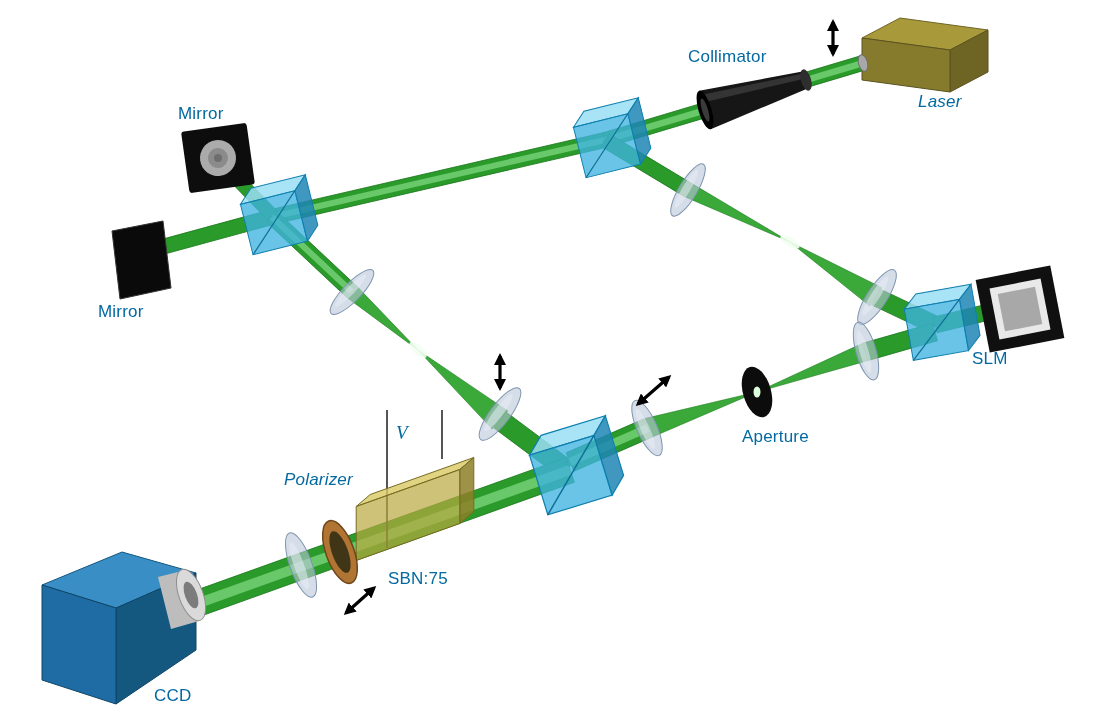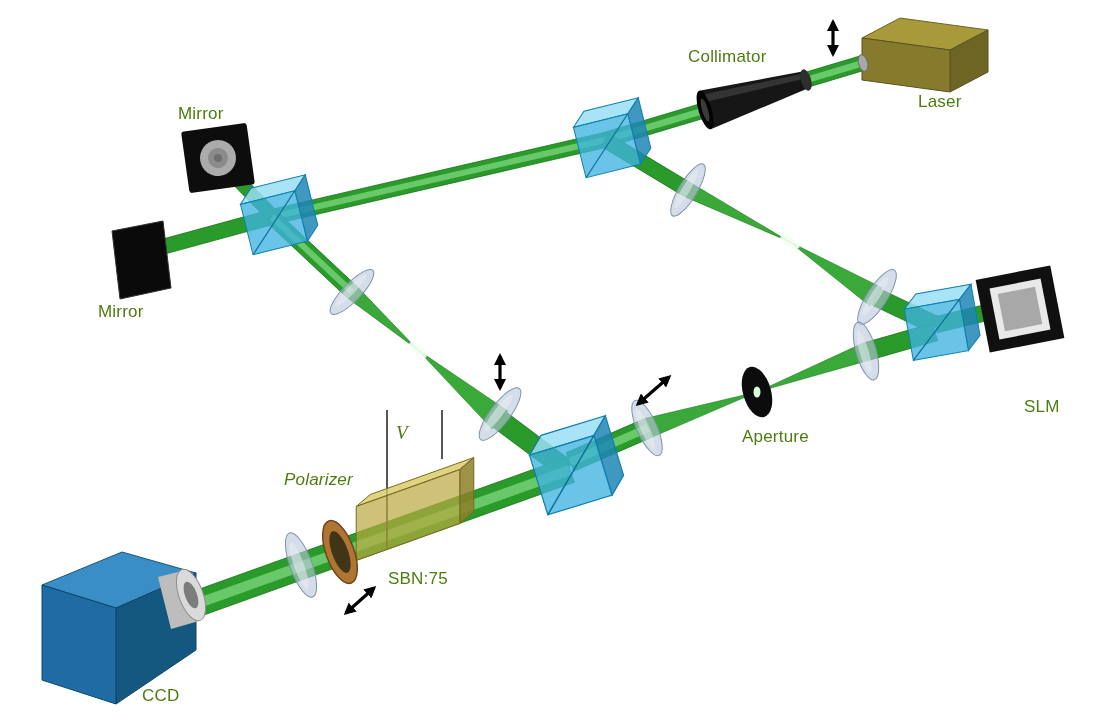--- a/index.html
+++ b/index.html
@@ -1,19 +1,19 @@
 <!DOCTYPE html>
 <html><head>
 <meta charset="utf-8">
 <style>
   html,body{margin:0;padding:0;background:#fff;}
   #stage{position:relative;width:1116px;height:720px;background:#ffffff;overflow:hidden;
          font-family:"Liberation Sans",sans-serif;}
   svg{position:absolute;left:0;top:0;}
-  .lbl{position:absolute;font-size:17px;color:#4d7c0f;white-space:nowrap;letter-spacing:.2px;}
+  .lbl{position:absolute;font-size:17px;color:#0369a1;white-space:nowrap;letter-spacing:.2px;}
   .lbl-v{font-family:"Liberation Serif",serif;font-style:italic;font-size:19px;font-weight:500;}
   .beam{fill:#2a9b2a;stroke:#177317;stroke-width:.8;}
   .beam-cone{fill:#2fa42f;stroke:#1d7c1d;stroke-width:.6;fill-opacity:.95;}
   .beam-hl{fill:#74d074;fill-opacity:.85;}
   .cube-front{fill:#3fb3e0;fill-opacity:.78;stroke:#0f7fae;stroke-width:1;}
   .cube-top{fill:#9adef4;fill-opacity:.85;stroke:#0f7fae;stroke-width:1;}
   .cube-side{fill:#1e86b6;fill-opacity:.85;stroke:#0f7fae;stroke-width:1;}
   .cube-diag{stroke:#0e6e97;stroke-width:1.2;}
   .lens{fill:#b9c7da;fill-opacity:.6;stroke:#7d93ac;stroke-width:1;}
   .lens-hl{fill:#e7edf5;fill-opacity:.55;}
@@ -184,23 +184,23 @@
   </g>
 
   <g>
     <line class="darrow" x1="833" y1="22" x2="833" y2="54"></line>
     <line class="darrow" x1="500" y1="356" x2="500" y2="388"></line>
     <line class="darrow" x1="638" y1="404" x2="669" y2="377"></line>
     <line class="darrow" x1="346" y1="613" x2="374" y2="588"></line>
   </g>
 </svg>
 
-  <span class="lbl" style="left:918px;top:92px;">Laser</span>
+  <span class="lbl" style="left:918px;top:92px;font-style:italic;">Laser</span>
   <span class="lbl" style="left:688px;top:47px;">Collimator</span>
   <span class="lbl" style="left:178px;top:104px;">Mirror</span>
   <span class="lbl" style="left:98px;top:302px;">Mirror</span>
-  <span class="lbl" style="left:1024px;top:349px;margin-top:48px;">SLM</span>
+  <span class="lbl" style="left:972px;top:349px;">SLM</span>
   <span class="lbl" style="left:742px;top:427px;text-align:center;">Aperture</span>
   <span class="lbl" style="left:284px;top:470px;font-style:italic;">Polarizer</span>
   <span class="lbl" style="left:388px;top:569px;">SBN:75</span>
   <span class="lbl lbl-v" style="left:396px;top:422px;">V</span>
-  <span class="lbl" style="left:142px;top:686px;">CCD</span>
+  <span class="lbl" style="left:154px;top:686px;">CCD</span>
 </div>
 
 </body></html>

